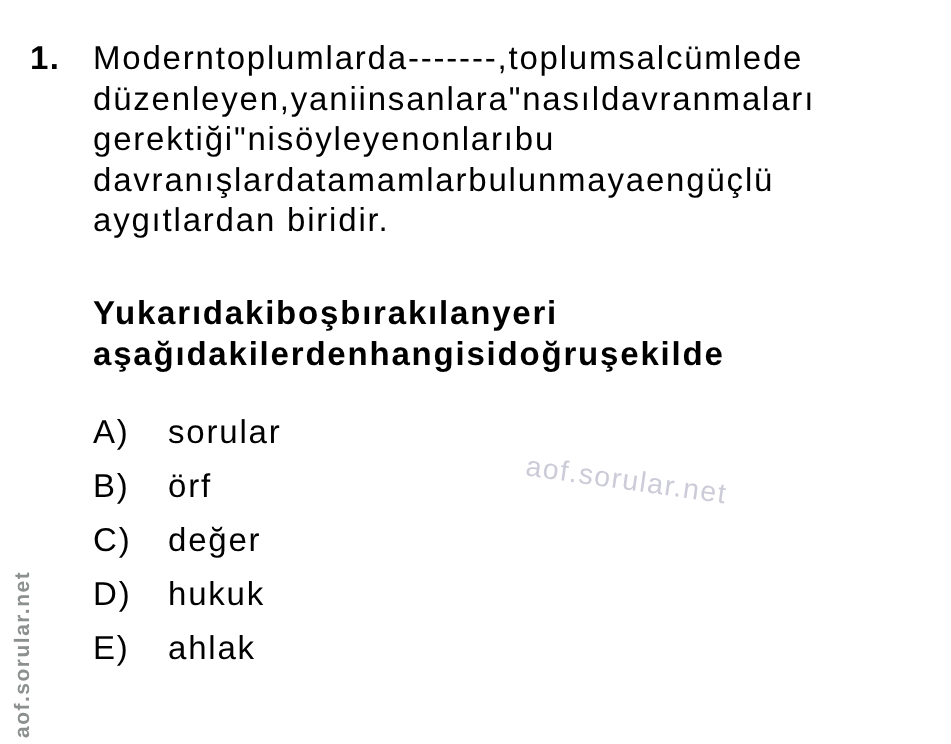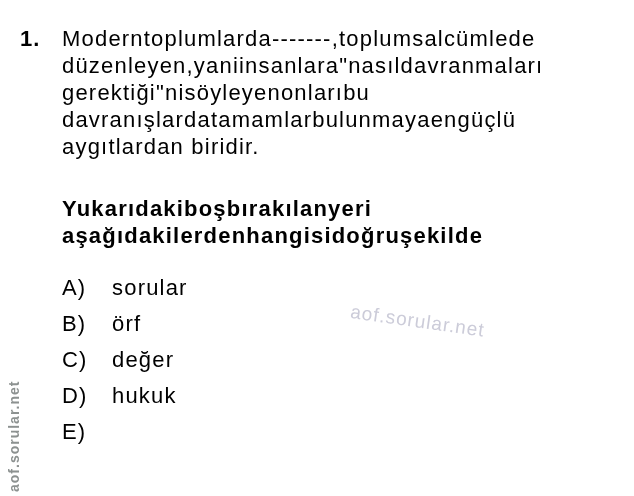--- a/index.html
+++ b/index.html
@@ -109,18 +109,19 @@
           <div class="opt-row">
             <span class="opt-letter">C)</span>
             <span class="opt-text">değer</span>
           </div>
           <div class="opt-row">
             <span class="opt-letter">D)</span>
             <span class="opt-text">hukuk</span>
           </div>
           <div class="opt-row">
             <span class="opt-letter">E)</span>
+            <span class="opt-text">ahlak</span>
           </div>
         </div>
     </div>
   </div>
 
 </div>
 
 </body></html>

